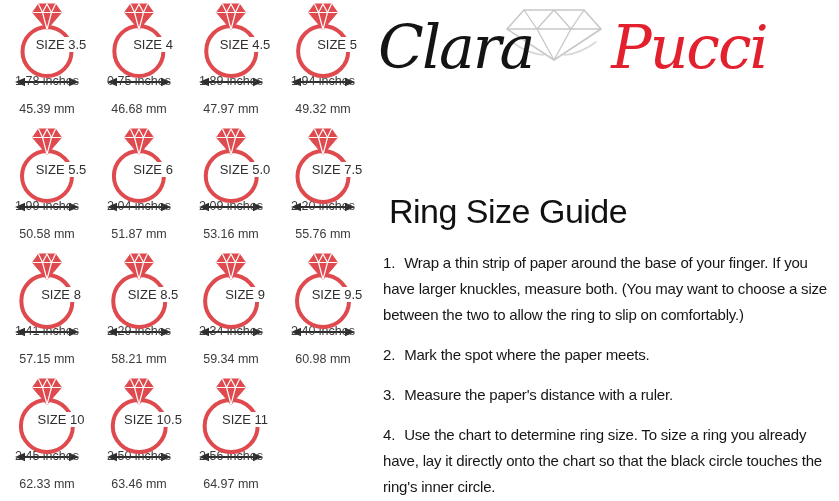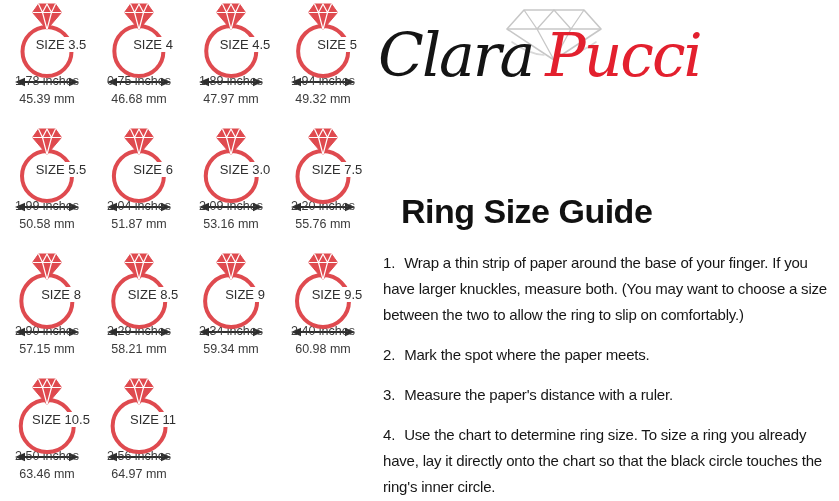--- a/index.html
+++ b/index.html
@@ -16,32 +16,32 @@
 
   
   .grid{position:absolute;left:1px;top:0;display:grid;grid-template-columns:repeat(4,92px);grid-auto-rows:125px;}
   .cell{position:relative;width:92px;height:125px;}
   .gem{position:absolute;left:50%;margin-left:-15px;top:3px;width:30px;height:27px;z-index:3;}
   .circle{position:absolute;left:50%;transform:translateX(-50%);border:4px solid var(--ring-red);border-radius:50%;z-index:1;background:transparent;}
   .size-row{position:absolute;top:37px;width:100%;text-align:center;z-index:2;line-height:14px;}
   .size-label{background:#fff;padding:0 2px;font-size:13px;color:#2f2f2f;white-space:nowrap;margin-left:28px;}
   .arrow{position:absolute;top:76px;left:50%;margin-left:-32px;width:64px;height:12px;}
   .inches{position:absolute;top:74px;width:100%;text-align:center;font-size:12.5px;color:var(--meas-text);}
-  .mm{position:absolute;top:92px;width:100%;text-align:center;font-size:12.5px;color:var(--meas-text);}
+  .mm{position:absolute;top:102px;width:100%;text-align:center;font-size:12.5px;color:var(--meas-text);}
 
   
   .logo{position:absolute;left:378px;top:8px;width:420px;height:98px;}
   .logo-diamond{position:absolute;left:128px;top:-4px;width:96px;height:62px;z-index:0;}
-  .logo-text{position:absolute;left:0;top:12px;display:flex;align-items:baseline;gap:12px;
+  .logo-text{position:absolute;left:0;top:4px;display:flex;align-items:baseline;gap:30px;
              font-family:"DejaVu Serif", serif;font-style:italic;font-size:60px;letter-spacing:-2px;z-index:1;}
   .brand-first{color:#141414;}
-  .brand-second{color:var(--brand-red);}
+  .brand-second{color:var(--brand-red);margin-left:48px;}
 
   
-  .title{position:absolute;left:401px;top:192px;font-size:34px;font-weight:bold;color:#111;letter-spacing:-0.5px;}
+  .title{position:absolute;left:389px;top:192px;font-size:34px;font-weight:normal;color:#111;letter-spacing:-0.5px;}
   .steps{position:absolute;left:383px;top:250px;width:456px;font-size:15px;line-height:26px;color:#161616;letter-spacing:-0.2px;}
   .step{margin:0 0 14px;}
   .step-num{margin-right:9px;}
 </style>
 </head>
 <body>
 
 <div class="page">
 
   <div class="grid">
@@ -153,21 +153,21 @@
     <div class="mm">51.87 mm</div>
   </div>
 
   <div class="cell">
     <svg class="gem" viewBox="0 0 60 54">
       <polygon points="13,2 47,2 59,19 30,53 1,19" fill="#DF4A4F" stroke="#DF4A4F" stroke-width="2" stroke-linejoin="round"></polygon>
       <path d="M1,19 H59 M13,2 L21,19 L30,2 L39,19 L47,2 M21,19 L30,53 M39,19 L30,53" fill="none" stroke="#ffffff" stroke-width="2.4" stroke-linejoin="round"></path>
     </svg>
     <div class="circle" style="height: 54.5px; width: 54.5px; top: 23.75px;"></div>
     <div class="size-row">
-      <span class="size-label">SIZE 3.0</span>
+      <span class="size-label">SIZE 5.0</span>
     </div>
     <svg class="arrow" viewBox="0 0 64 12">
       <path d="M7,6 H57" stroke="#2d2d2d" stroke-width="2" fill="none"></path>
       <polygon points="0,6 10,1.8 10,10.2" fill="#2d2d2d"></polygon>
       <polygon points="64,6 54,1.8 54,10.2" fill="#2d2d2d"></polygon>
     </svg>
     <div class="inches">2.09 inches</div>
     <div class="mm">53.16 mm</div>
   </div>
 
@@ -197,21 +197,21 @@
     </svg>
     <div class="circle" style="height: 55.25px; width: 55.25px; top: 23.375px;"></div>
     <div class="size-row">
       <span class="size-label">SIZE 8</span>
     </div>
     <svg class="arrow" viewBox="0 0 64 12">
       <path d="M7,6 H57" stroke="#2d2d2d" stroke-width="2" fill="none"></path>
       <polygon points="0,6 10,1.8 10,10.2" fill="#2d2d2d"></polygon>
       <polygon points="64,6 54,1.8 54,10.2" fill="#2d2d2d"></polygon>
     </svg>
-    <div class="inches">2.90 inches</div>
+    <div class="inches">1.41 inches</div>
     <div class="mm">57.15 mm</div>
   </div>
 
   <div class="cell">
     <svg class="gem" viewBox="0 0 60 54">
       <polygon points="13,2 47,2 59,19 30,53 1,19" fill="#DF4A4F" stroke="#DF4A4F" stroke-width="2" stroke-linejoin="round"></polygon>
       <path d="M1,19 H59 M13,2 L21,19 L30,2 L39,19 L47,2 M21,19 L30,53 M39,19 L30,53" fill="none" stroke="#ffffff" stroke-width="2.4" stroke-linejoin="round"></path>
     </svg>
     <div class="circle" style="height: 55.5px; width: 55.5px; top: 23.25px;"></div>
     <div class="size-row">
@@ -255,20 +255,37 @@
     </div>
     <svg class="arrow" viewBox="0 0 64 12">
       <path d="M7,6 H57" stroke="#2d2d2d" stroke-width="2" fill="none"></path>
       <polygon points="0,6 10,1.8 10,10.2" fill="#2d2d2d"></polygon>
       <polygon points="64,6 54,1.8 54,10.2" fill="#2d2d2d"></polygon>
     </svg>
     <div class="inches">2.40 inches</div>
     <div class="mm">60.98 mm</div>
   </div>
 
+  <div class="cell">
+    <svg class="gem" viewBox="0 0 60 54">
+      <polygon points="13,2 47,2 59,19 30,53 1,19" fill="#DF4A4F" stroke="#DF4A4F" stroke-width="2" stroke-linejoin="round"></polygon>
+      <path d="M1,19 H59 M13,2 L21,19 L30,2 L39,19 L47,2 M21,19 L30,53 M39,19 L30,53" fill="none" stroke="#ffffff" stroke-width="2.4" stroke-linejoin="round"></path>
+    </svg>
+    <div class="circle" style="height: 56.25px; width: 56.25px; top: 22.875px;"></div>
+    <div class="size-row">
+      <span class="size-label">SIZE 10</span>
+    </div>
+    <svg class="arrow" viewBox="0 0 64 12">
+      <path d="M7,6 H57" stroke="#2d2d2d" stroke-width="2" fill="none"></path>
+      <polygon points="0,6 10,1.8 10,10.2" fill="#2d2d2d"></polygon>
+      <polygon points="64,6 54,1.8 54,10.2" fill="#2d2d2d"></polygon>
+    </svg>
+    <div class="inches">2.45 inches</div>
+    <div class="mm">62.33 mm</div>
+  </div>
 
   <div class="cell">
     <svg class="gem" viewBox="0 0 60 54">
       <polygon points="13,2 47,2 59,19 30,53 1,19" fill="#DF4A4F" stroke="#DF4A4F" stroke-width="2" stroke-linejoin="round"></polygon>
       <path d="M1,19 H59 M13,2 L21,19 L30,2 L39,19 L47,2 M21,19 L30,53 M39,19 L30,53" fill="none" stroke="#ffffff" stroke-width="2.4" stroke-linejoin="round"></path>
     </svg>
     <div class="circle" style="height: 56.5px; width: 56.5px; top: 22.75px;"></div>
     <div class="size-row">
       <span class="size-label">SIZE 10.5</span>
     </div>

